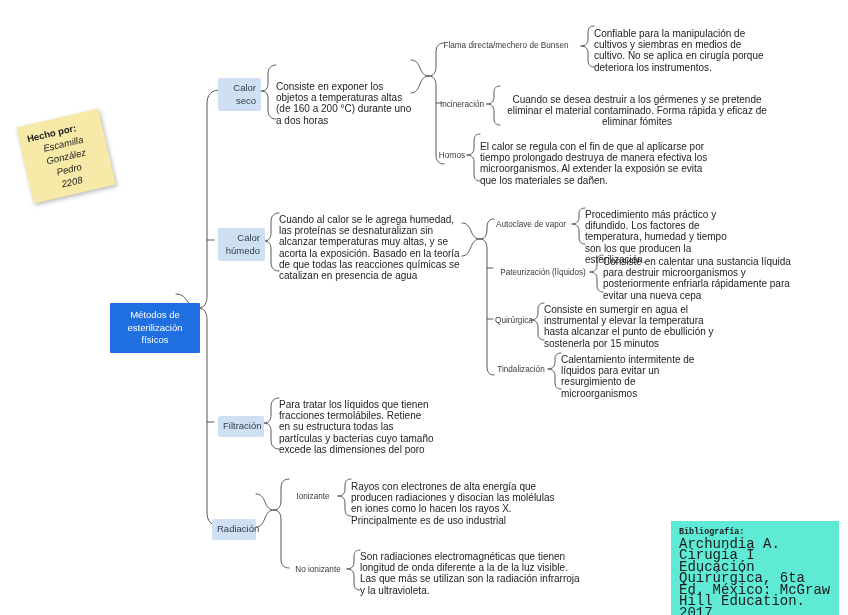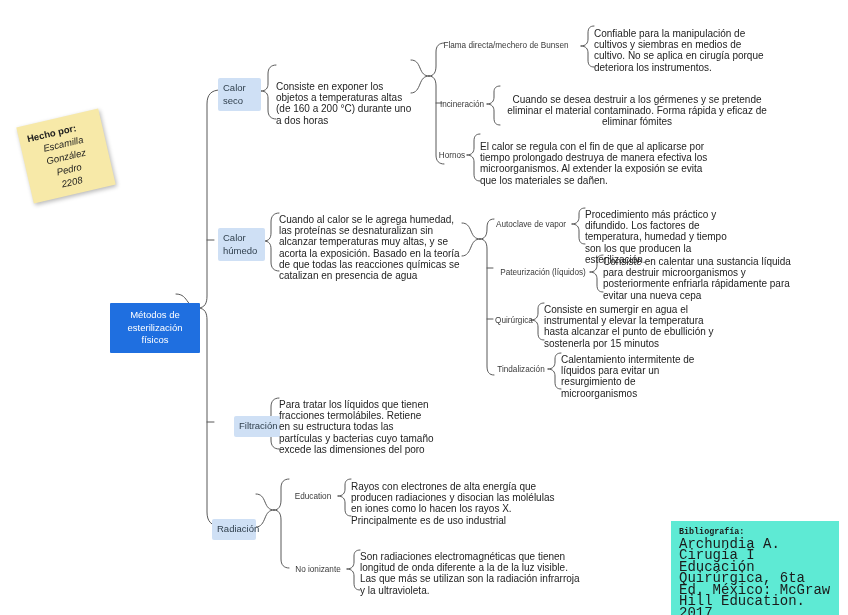--- a/index.html
+++ b/index.html
@@ -48,21 +48,21 @@
     font-size: 9.5px;
     line-height: 12.5px;
     padding: 6px 4px;
     border-radius: 1px;
     width: 90px;
   }
   
   .cat-box {
     background: #cfe0f5;
     color: #31414f;
-    text-align: left;
+    text-align: right;
     font-size: 9.5px;
     line-height: 12.5px;
     padding: 4px 5px;
     border-radius: 2px;
   }
   
   .leaf-label {
     font-size: 8.2px;
     line-height: 11px;
     color: #3a3a3a;
@@ -261,33 +261,33 @@
     <span>Consiste en sumergir en agua el instrumental y elevar la temperatura hasta alcanzar el punto de ebullición y sostenerla por 15 minutos</span>
   </div>
 
   <div class="node leaf-label" style="left:494px; top:364px; width:54px;">
     <span>Tindalización</span>
   </div>
   <div class="node desc" style="left:561px; top:354px; width:150px;">
     <span>Calentamiento intermitente de líquidos para evitar un resurgimiento de microorganismos</span>
   </div>
 
-  <div class="node cat-box" style="left:218px; top:416px; width:46px;margin-left:16px;">
+  <div class="node cat-box" style="left:218px; top:416px; width:46px;">
     <span>Filtración</span>
   </div>
   <div class="node desc" style="left:279px; top:399px; width:156px;">
     <span>Para tratar los líquidos que tienen fracciones termolábiles. Retiene en su estructura todas las partículas y bacterias cuyo tamaño excede las dimensiones del poro</span>
   </div>
 
   <div class="node cat-box" style="left:212px; top:519px; width:44px;">
     <span>Radiación</span>
   </div>
 
   <div class="node leaf-label" style="left:289px; top:491px; width:48px;">
-    <span>Education</span>
+    <span>Ionizante</span>
   </div>
   <div class="node desc" style="left:351px; top:481px; width:208px;">
     <span>Rayos con electrones de alta energía que producen radiaciones y disocian las molélulas en iones como lo hacen los rayos X. Principalmente es de uso industrial</span>
   </div>
 
   <div class="node leaf-label" style="left:289px; top:564px; width:58px;">
     <span>No ionizante</span>
   </div>
   <div class="node desc" style="left:360px; top:551px; width:222px;">
     <span>Son radiaciones electromagnéticas que tienen longitud de onda diferente a la de la luz visible. Las que más se utilizan son la radiación infrarroja y la ultravioleta.</span>

